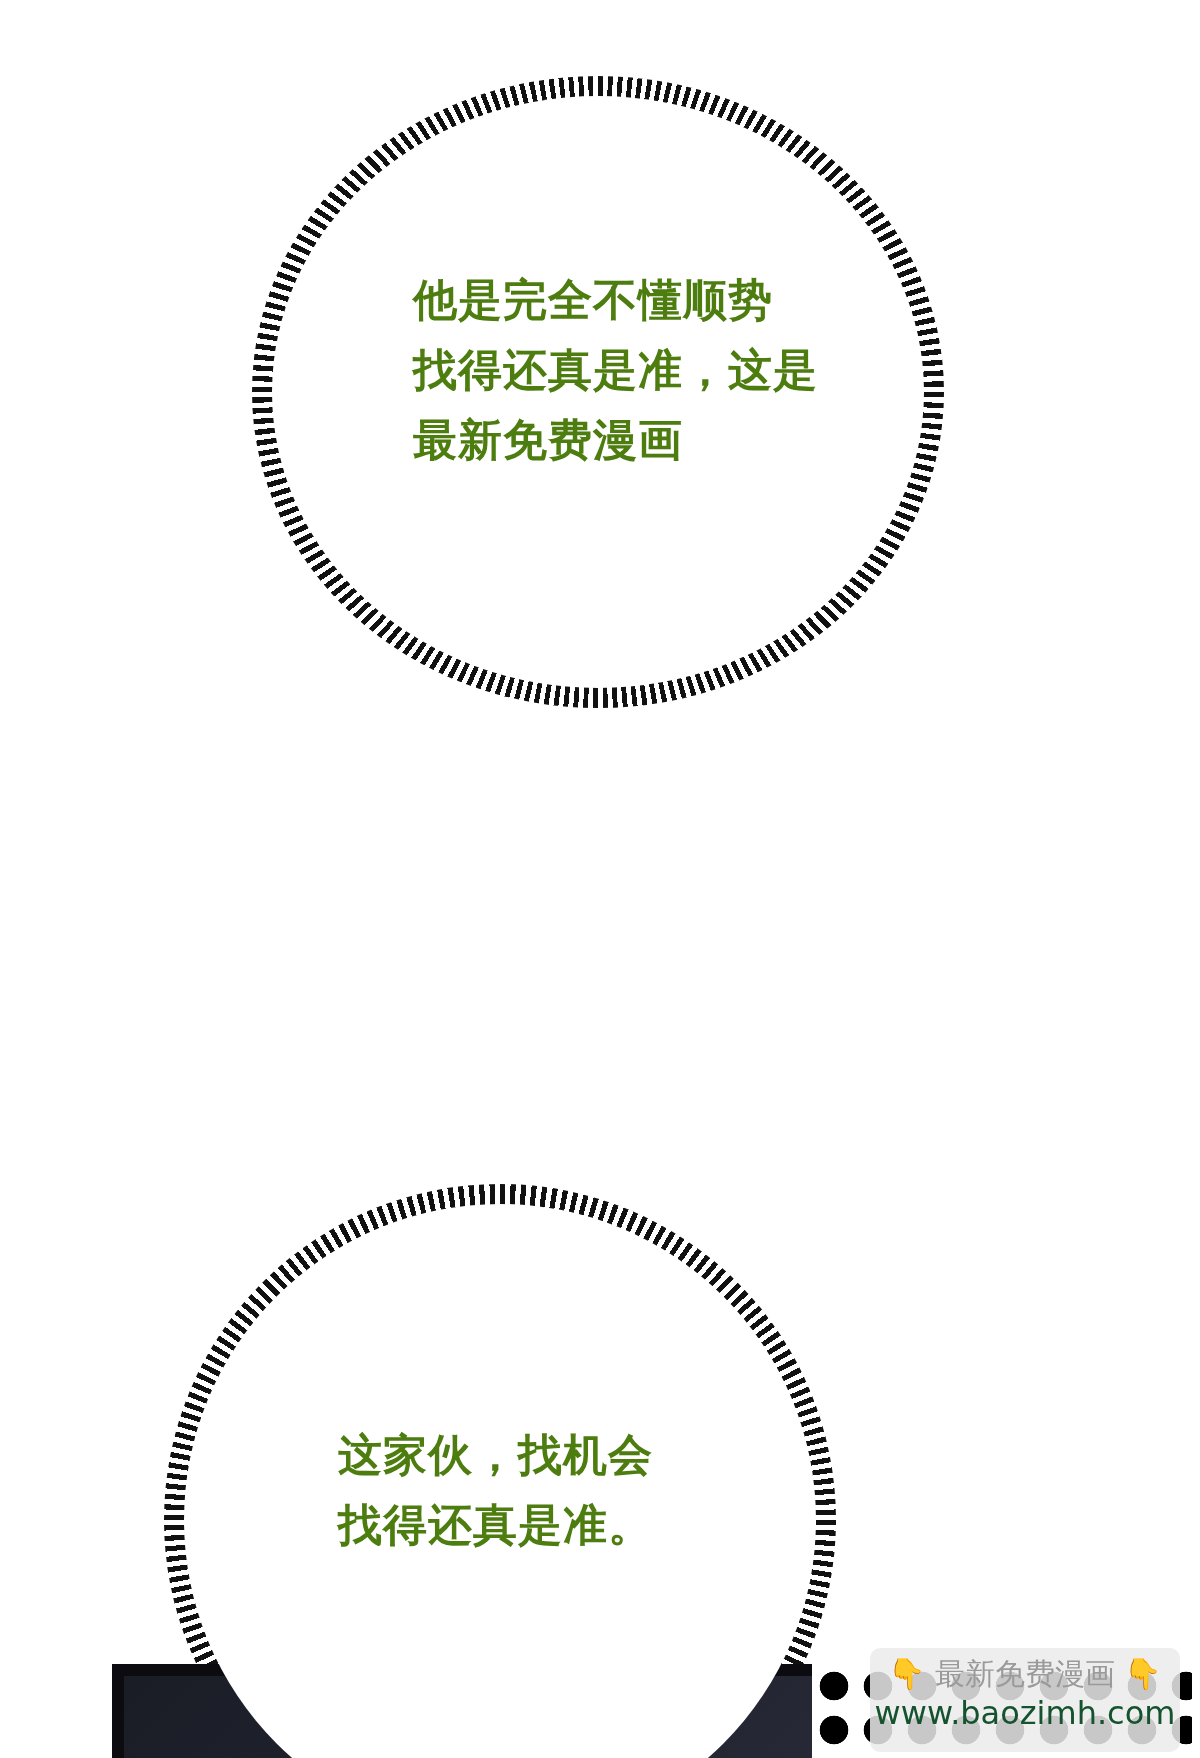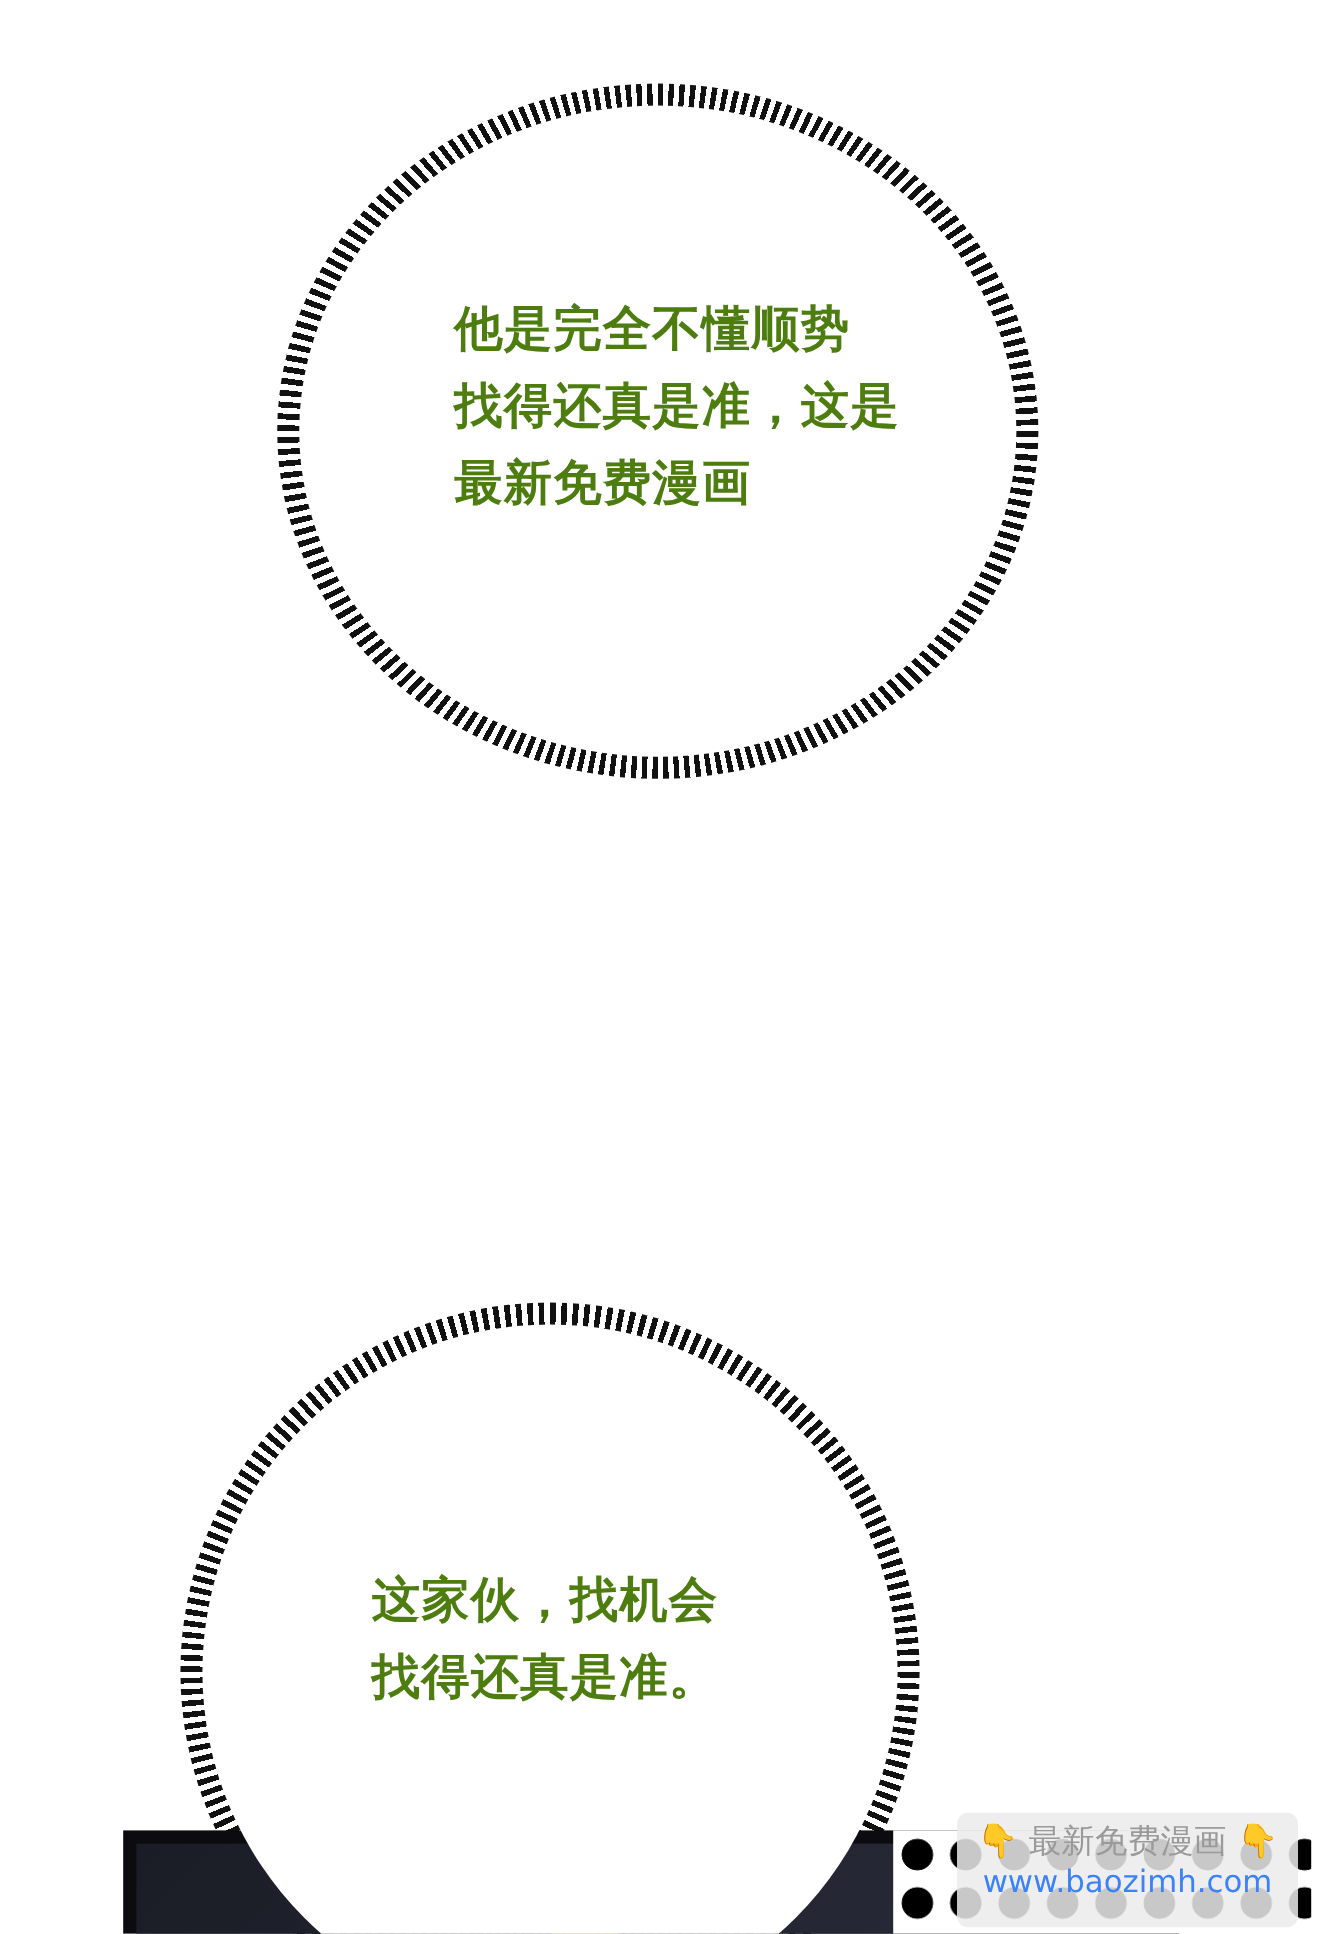--- a/index.html
+++ b/index.html
@@ -12,21 +12,21 @@
             z-index:0; }
   .bubble::after { content:""; position:absolute; inset:4px; border-radius:50%; background:#fff; z-index:1; }
   .btext { position:absolute; z-index:2; color:#4d7c0f; font-weight:bold; font-size:44px; line-height:70px; letter-spacing:1px; }
   .panel { position:absolute; left:112px; top:1664px; width:960px; height:94px; background:#0b0b10; }
   .panel-inner { position:absolute; left:12px; top:12px; right:0; bottom:0; background:linear-gradient(135deg,#1a1c26,#2a2d3a); }
   .dots { position:absolute; left:700px; top:0; width:380px; height:94px; background:#fff;
           background-image: radial-gradient(circle, #000 45%, transparent 47%); background-size:44px 44px; }
   .stripe { position:absolute; left:395px; top:70px; width:60px; height:30px; background:#f0a620; transform:skewX(-30deg); }
   .watermark { position:absolute; left:870px; top:1648px; width:310px; height:104px; background:rgba(235,235,235,0.85); border-radius:10px; }
   .wm1 { position:absolute; left:0; right:0; top:6px; text-align:center; font-size:30px; color:#9a9a9a; }
-  .wm2 { position:absolute; left:0; right:0; top:46px; text-align:center; font-size:28px; color:#3b82f6; }
+  .wm2 { position:absolute; left:0; right:0; top:46px; text-align:center; font-size:32px; color:#14532d; }
   .hand { color:#f3b31c; }
 </style>
 </head>
 <body>
 
 <div class="bubble" style="left:268px;top:92px;width:660px;height:600px;"></div>
 <div class="btext" style="left:413px;top:265px;">
   <div>他是完全不懂顺势</div>
   <div>找得还真是准，这是</div>
   <div>最新免费漫画</div>

